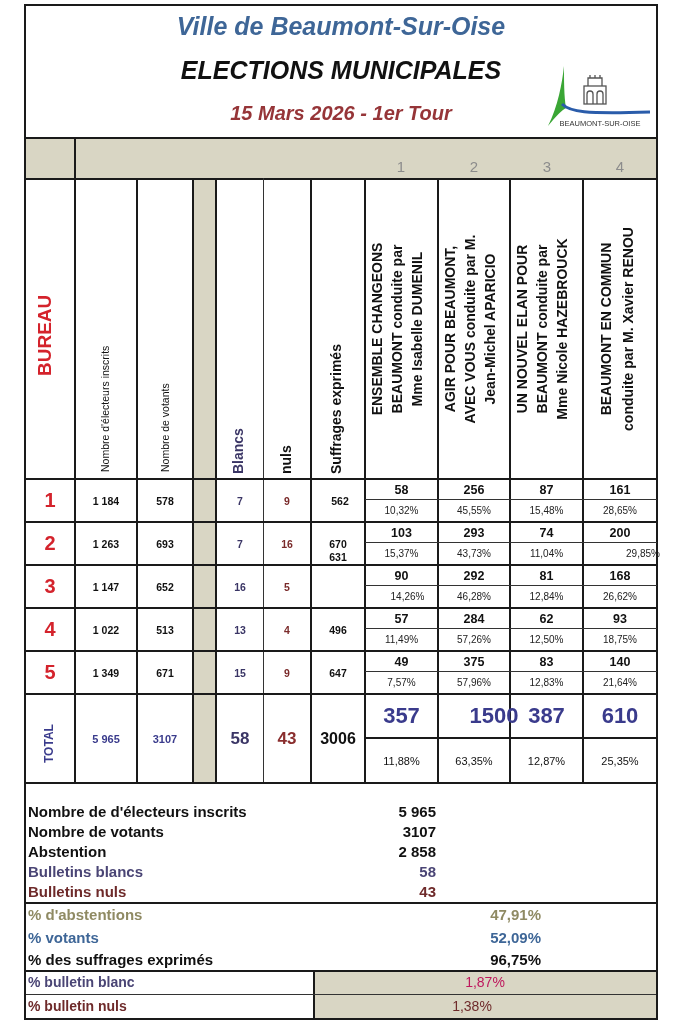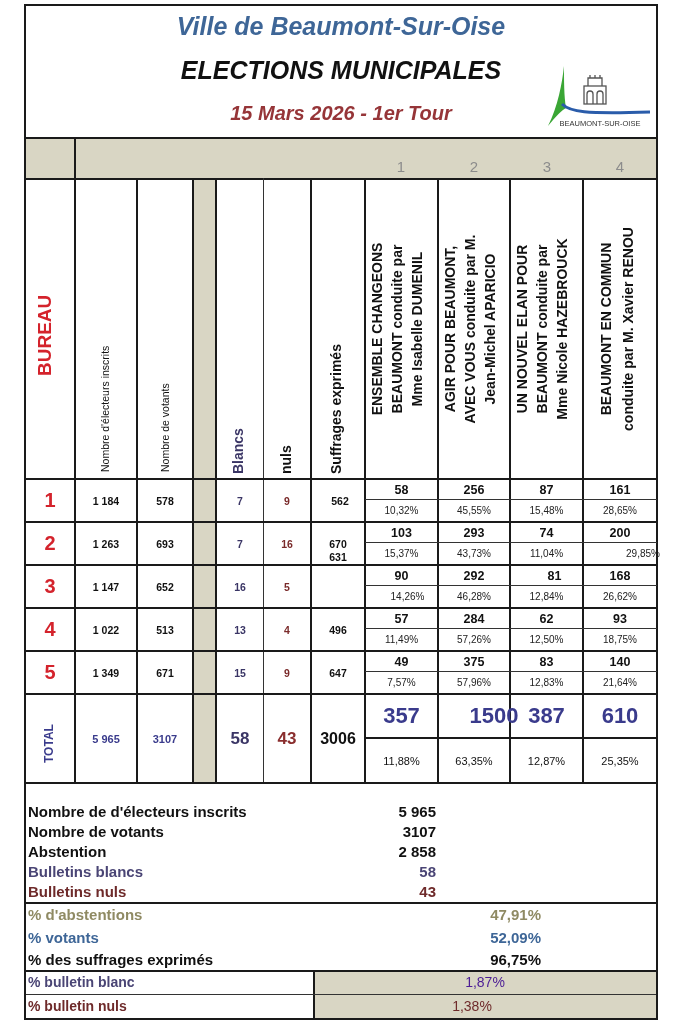--- a/index.html
+++ b/index.html
@@ -152,21 +152,21 @@
 
 <div>
   <div class="cell bureau-num" style="left:26px;top:566px;width:48px;height:41px;">3</div>
   <div class="cell small" style="left:76px;top:566px;width:60px;height:41px;">1 147</div>
   <div class="cell small" style="left:138px;top:566px;width:54px;height:41px;">652</div>
   <div class="cell small" style="left:217px;top:566px;width:46px;height:41px;color:#3a3565;">16</div>
   <div class="cell small maroon" style="left:264px;top:566px;width:46px;height:41px;">5</div>
   <div class="cell small" style="left:312px;top:536px;width:52px;height:41px;">631</div>
   <div class="cell" style="left:366px;top:566px;width:71px;height:19px;font-size:12.5px;">90</div>
   <div class="cell" style="left:439px;top:566px;width:70px;height:19px;font-size:12.5px;">292</div>
-  <div class="cell" style="left:511px;top:566px;width:71px;height:19px;font-size:12.5px;margin-left:8px;">81</div>
+  <div class="cell" style="left:511px;top:566px;width:71px;height:19px;font-size:12.5px;">81</div>
   <div class="cell" style="left:584px;top:566px;width:72px;height:19px;font-size:12.5px;">168</div>
   <div class="cell pct" style="left:366px;top:586px;width:71px;height:21px;padding-left:12px;">14,26%</div>
   <div class="cell pct" style="left:439px;top:586px;width:70px;height:21px;">46,28%</div>
   <div class="cell pct" style="left:511px;top:586px;width:71px;height:21px;">12,84%</div>
   <div class="cell pct" style="left:584px;top:586px;width:72px;height:21px;">26,62%</div>
 </div>
 
 <div>
   <div class="cell bureau-num" style="left:26px;top:609px;width:48px;height:41px;">4</div>
   <div class="cell small" style="left:76px;top:609px;width:60px;height:41px;">1 022</div>
@@ -238,16 +238,16 @@
   <div class="sum-val" style="left:441px;top:929px;color:#3e6697;">52,09%</div>
   <div class="sum-label" style="top:951px;">% des suffrages exprimés</div>
   <div class="sum-val" style="left:441px;top:951px;">96,75%</div>
 
   <div class="abs hline" style="left:24px;top:970px;width:634px;"></div>
   <div class="abs tan" style="left:314px;top:972px;width:342px;height:46px;"></div>
   <div class="abs vline" style="left:313px;top:970px;height:50px;"></div>
   <div class="abs thin" style="left:26px;top:994px;width:630px;height:1px;"></div>
 
   <div class="sum-label" style="top:974px;font-size:14px;color:#4a4575;">% bulletin blanc</div>
-  <div class="abs" style="left:314px;top:974px;width:342px;text-align:center;font-size:14px;color:#4c1d95;">1,87%</div>
+  <div class="abs" style="left:314px;top:974px;width:342px;text-align:center;font-size:14px;color:#be185d;">1,87%</div>
   <div class="sum-label" style="top:998px;font-size:14px;color:#6e2a2a;">% bulletin nuls</div>
   <div class="abs" style="left:301px;top:998px;width:342px;text-align:center;font-size:14px;color:#6e2a2a;">1,38%</div>
 </div>
 
 </body></html>

